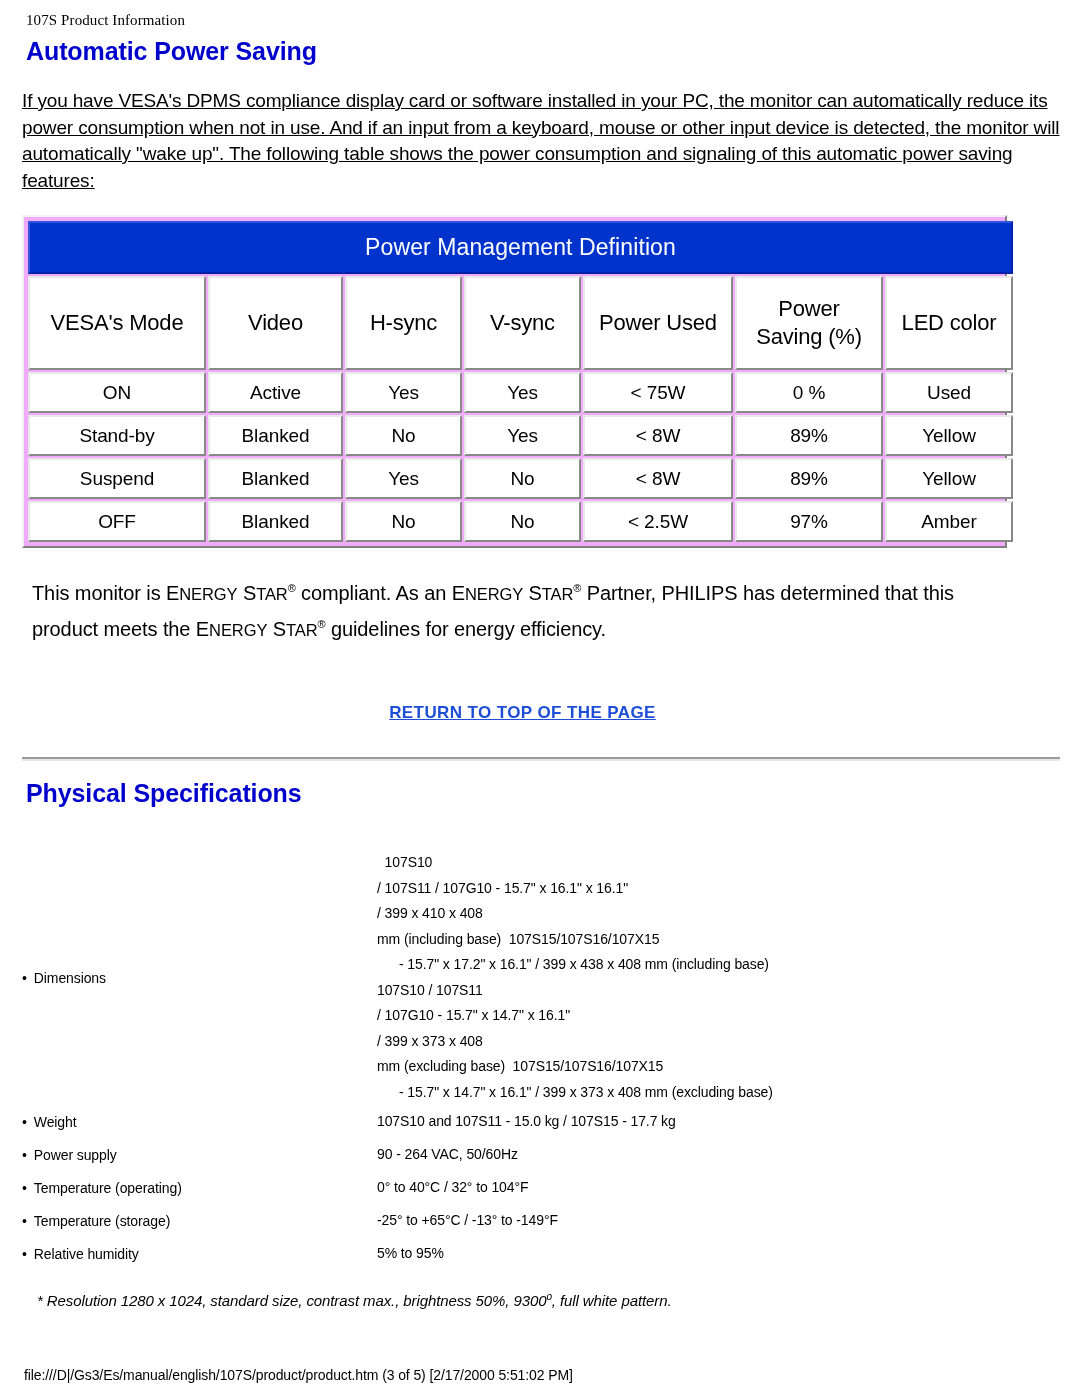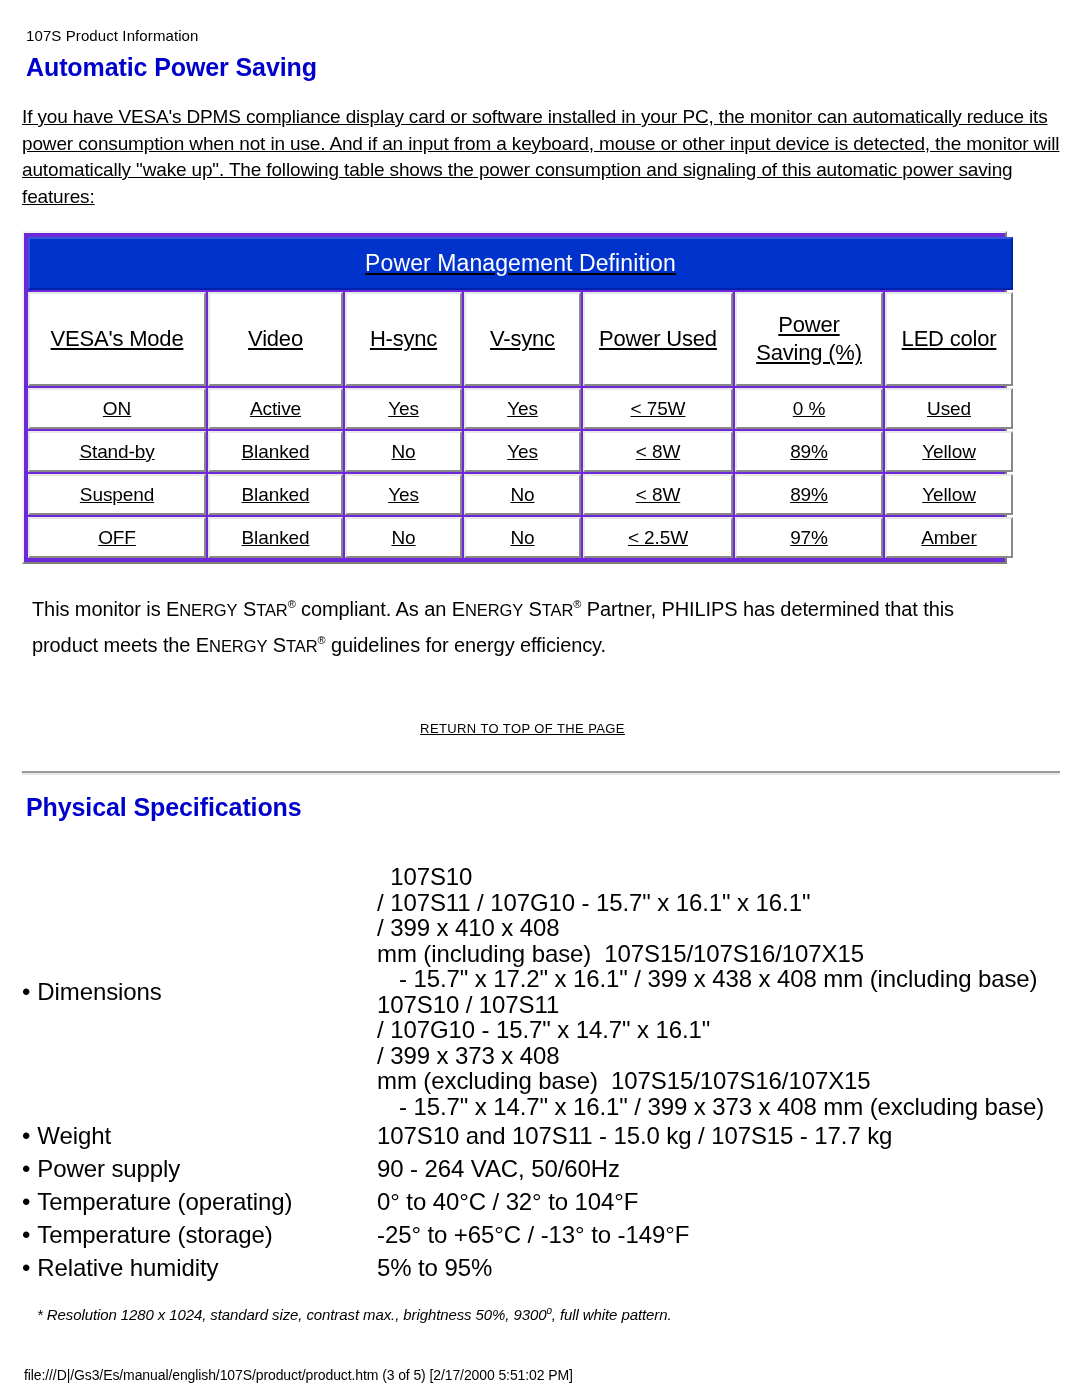--- a/index.html
+++ b/index.html
@@ -23,23 +23,24 @@
     height: 1397px;
     box-sizing: border-box;
     padding: 0 20px;
   }
 
   
   .running-head {
     font-size: 15px;
     line-height: 18px;
     color: #000;
-    padding-top: 27px;
+    padding-top: 11px;
     padding-left: 6px;
     letter-spacing: 0.1px;
+    font-family: Liberation Serif, serif;
   }
 
   
   h1.section-title {
     font-size: 25px;
     font-weight: bold;
     color: #0000cc;
     margin: 8px 0 0 6px;
     letter-spacing: -0.1px;
   }
@@ -56,24 +57,23 @@
     letter-spacing: -0.15px;
     text-decoration: underline;
   }
 
   
   .pm-table-wrap {
     margin: 21px 0 12px 2px;
     width: 985px;
     border: 2px solid;
     border-color: #f2f2f2 #7f7f7f #7f7f7f #f2f2f2;
-    background: #6d28d9;
+    background: #f0abfc;
     padding: 2px;
     box-sizing: border-box;
-    text-decoration: underline;
   }
   table.pm-table {
     border-collapse: separate;
     border-spacing: 2px;
     width: 100%;
     table-layout: fixed;
   }
   table.pm-table td, table.pm-table th {
     border: 2px solid;
     border-color: #e8e8e8 #888888 #888888 #e8e8e8;
@@ -133,24 +133,24 @@
     line-height: 0;
   }
 
   
   .return-wrap {
     text-align: center;
     margin-top: 55px;
     padding-right: 35px;
   }
   a.return-link {
-    color: #000000;
+    color: #1d4ed8;
     text-decoration: underline;
-    font-size: 13px;
-    font-weight: normal;
+    font-size: 17px;
+    font-weight: bold;
     letter-spacing: 0.4px;
   }
 
   
   hr.divider {
     border: 0;
     border-top: 2px solid #9a9a9a;
     border-bottom: 2px solid #e6e6e6;
     margin: 34px 0 0 2px;
     width: 1038px;
@@ -159,21 +159,21 @@
 
   
   table.spec-table {
     border-collapse: collapse;
     width: 1000px;
     margin: 42px 0 0 2px;
     table-layout: fixed;
   }
   table.spec-table td {
     border: none;
-    font-size: 24px;
+    font-size: 14px;
     vertical-align: middle;
     padding: 0;
     letter-spacing: -0.1px;
   }
   td.spec-label {
     width: 355px;
     padding-left: 12px;
     white-space: nowrap;
   }
   td.spec-value {

